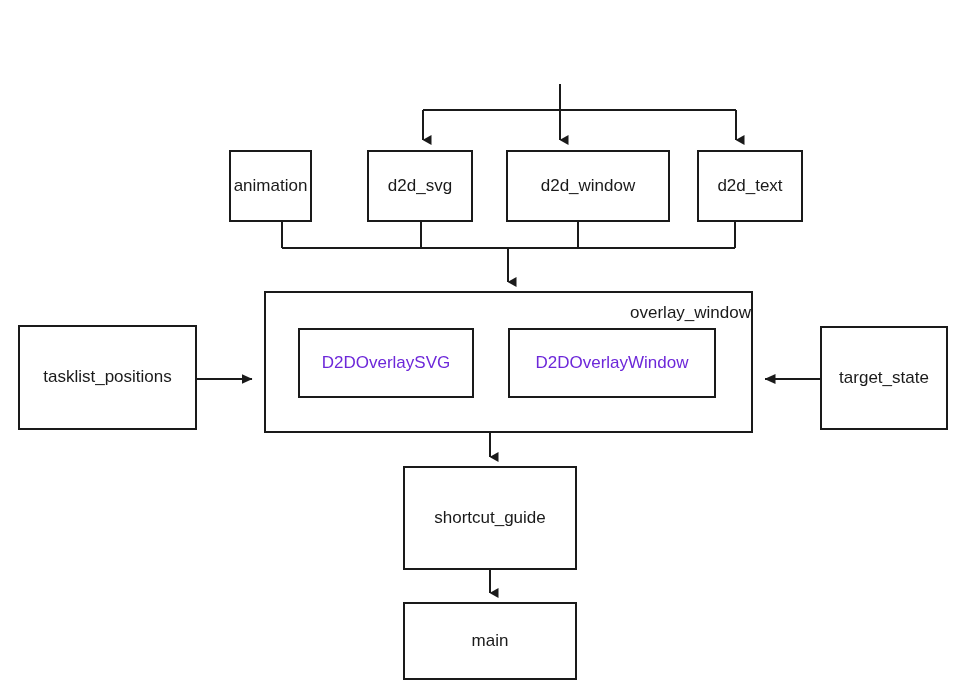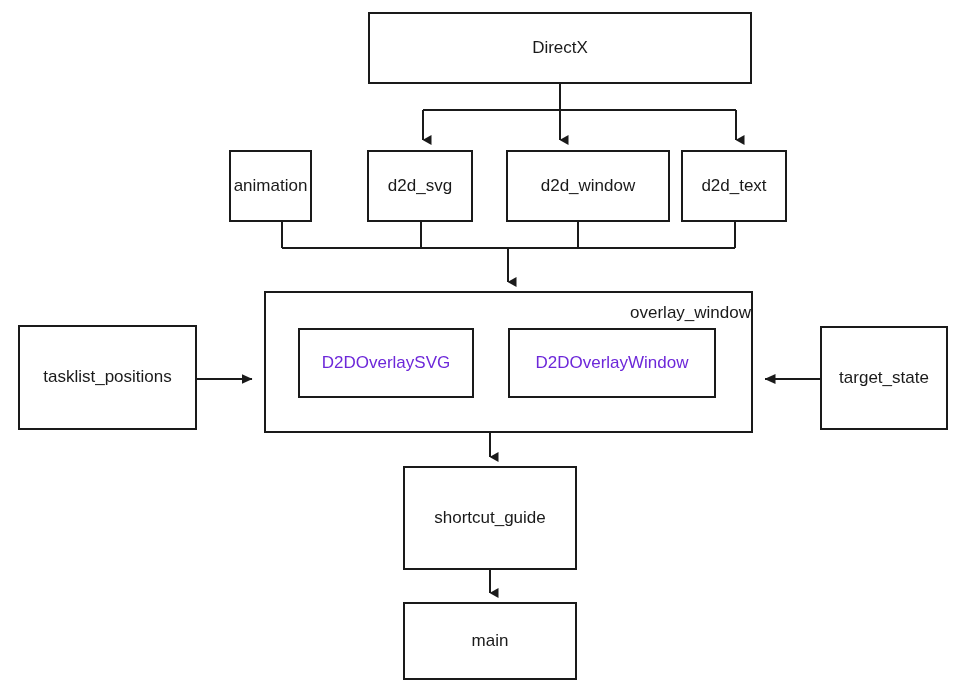--- a/index.html
+++ b/index.html
@@ -103,37 +103,34 @@
       <path d="M 197,379 L 252,379" marker-end="url(#arrowhead-right)"></path>
 
       <path d="M 820,379 L 765,379" marker-end="url(#arrowhead-left)"></path>
 
       <path d="M 490,433 L 490,457" marker-end="url(#arrowhead-down)"></path>
 
       <path d="M 490,570 L 490,593" marker-end="url(#arrowhead-down)"></path>
     </g>
   </svg>
 
-  <div class="node" style="left:368px; top:12px; width:384px; height:72px;">
-    <span>DirectX</span>
-  </div>
 
   <div class="node" style="left:229px; top:150px; width:83px; height:72px;">
     <span>animation</span>
   </div>
 
   <div class="node" style="left:367px; top:150px; width:106px; height:72px;">
     <span>d2d_svg</span>
   </div>
 
   <div class="node" style="left:506px; top:150px; width:164px; height:72px;">
     <span>d2d_window</span>
   </div>
 
-  <div class="node" style="left:681px; top:150px; width:106px; height:72px;">
+  <div class="node" style="left:697px; top:150px; width:106px; height:72px;">
     <span>d2d_text</span>
   </div>
 
   <div class="node container" style="left:264px; top:291px; width:489px; height:142px;">
     <div class="container-label">overlay_window</div>
   </div>
 
   <div class="inner-node" style="left:298px; top:328px; width:176px; height:70px; z-index:3;">
     <span>D2DOverlaySVG</span>
   </div>

